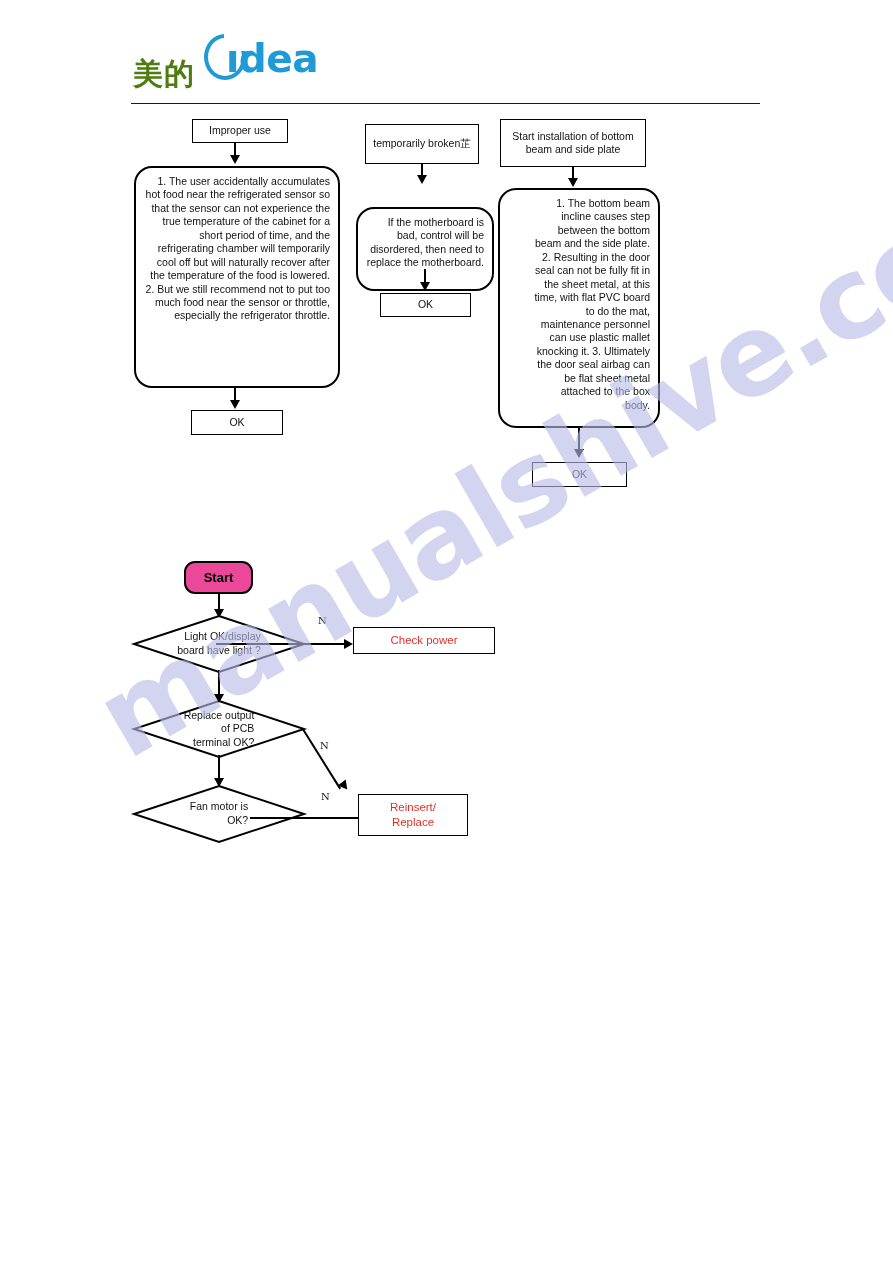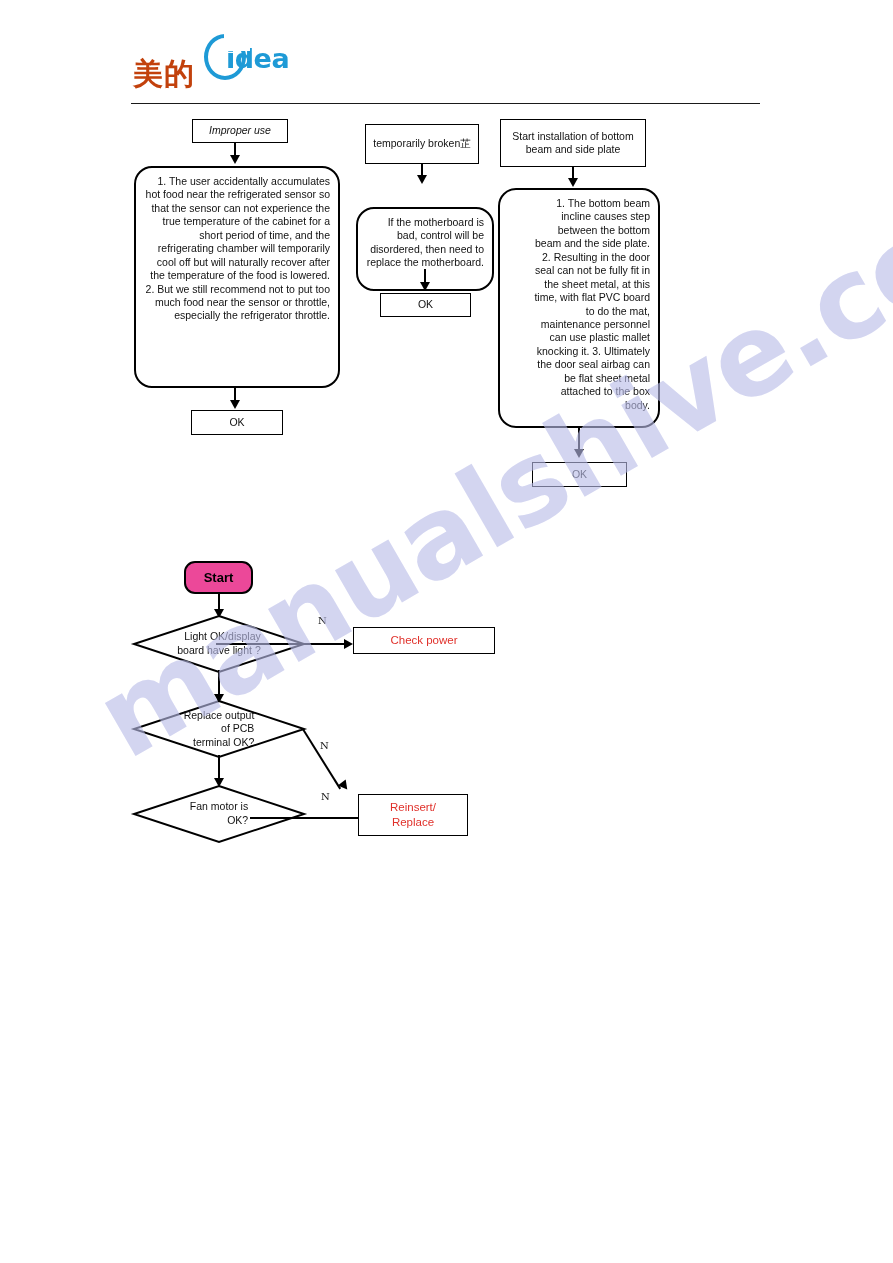--- a/index.html
+++ b/index.html
@@ -53,21 +53,21 @@
     box-sizing: border-box;
   }
   #brand-mark .notch {
     position: absolute;
     left: 22px; top: -4px;
     width: 26px; height: 22px;
     background: #ffffff;
   }
   #brand-wordmark {
     font-family: "DejaVu Sans", sans-serif;
-    font-size: 27px;
+    font-size: 39px;
     font-weight: 700;
     color: #1e9ad6;
     margin-left: -26px;
     line-height: 1;
     letter-spacing: -0.5px;
   }
   #header-rule {
     position: absolute;
     left: 131px; top: 103px;
     width: 629px; height: 0;
@@ -197,31 +197,31 @@
     transform: rotate(-30deg);
     transform-origin: 0 50%;
     letter-spacing: -2px;
   }
 </style>
 </head>
 <body>
 
 <div id="page-header">
   <div id="brand-logo">
-    <span id="brand-cn" style="color: #c2410c; margin-top: 32px;">美的</span>
+    <span id="brand-cn" style="color: #4d7c0f; margin-top: 32px;">美的</span>
     <span id="brand-mark">
       <span class="ring" style="border-color: rgb(30, 154, 214);"></span>
       <span class="notch"></span>
     </span>
     <span id="brand-wordmark" style="color: rgb(30, 154, 214);">idea</span>
   </div>
   <div id="header-rule"></div>
 </div>
 
-<div class="node center thin" style="left:192px; top:119px; width:96px; height:24px;font-style:italic;">Improper use</div>
+<div class="node center thin" style="left:192px; top:119px; width:96px; height:24px;">Improper use</div>
 <div class="vline" style="left:234px; top:143px; height:14px;"></div>
 <div class="arrowhead-down" style="left:230px; top:155px;"></div>
 
 <div class="node para" style="left:134px; top:166px; width:206px; height:222px;">1. The user accidentally accumulates hot food near the refrigerated sensor so that the sensor can not experience the true temperature of the cabinet for a short period of time, and the refrigerating chamber will temporarily cool off but will naturally recover after the temperature of the food is lowered.
 2. But we still recommend not to put too much food near the sensor or throttle, especially the refrigerator throttle.</div>
 <div class="vline" style="left:234px; top:388px; height:14px;"></div>
 <div class="arrowhead-down" style="left:230px; top:400px;"></div>
 
 <div class="node center thin" style="left:191px; top:410px; width:92px; height:25px;">OK</div>
 

